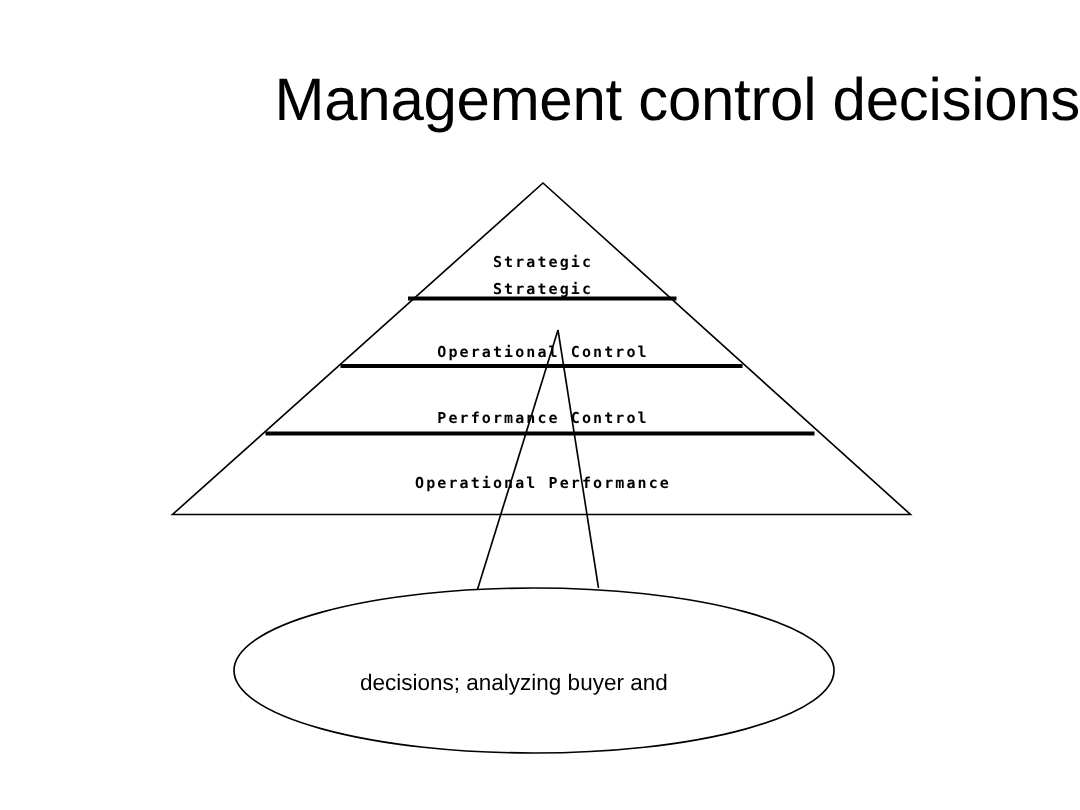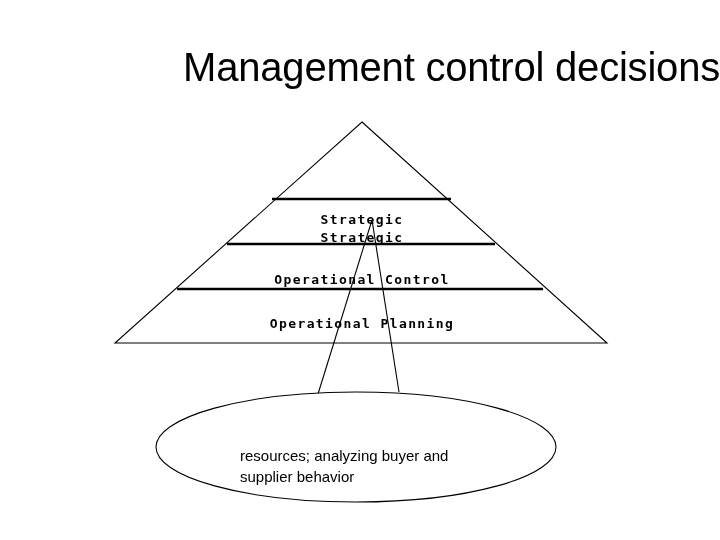--- a/index.html
+++ b/index.html
@@ -32,29 +32,28 @@
   #diagram-svg {
     position: absolute;
     left: 0;
     top: 0;
     width: 720px;
     height: 540px;
   }
   .pyr-label {
     position: absolute;
     font-family: "DejaVu Sans Mono", monospace;
-    font-size: 13px;
+    font-size: 10px;
     font-weight: 700;
     line-height: 18px;
     color: #000000;
     letter-spacing: 1.4px;
     text-align: center;
     white-space: nowrap;
     transform: translateX(-50%);
-    margin-top: 44px;
   }
   .callout-line {
     position: absolute;
     left: 240px;
     font-family: "Liberation Sans", sans-serif;
     font-size: 15px;
     line-height: 21px;
     color: #000000;
     white-space: nowrap;
   }
@@ -72,18 +71,18 @@
     <line id="divider-1" stroke="#000000" stroke-width="2.6" x1="227" x2="495" y1="244" y2="244"></line>
     <line id="divider-2" stroke="#000000" stroke-width="2.6" x1="177" x2="543" y1="289" y2="289"></line>
     <line id="connector-left" stroke="#000000" stroke-width="1.1" x1="372" y1="220" x2="318" y2="394"></line>
     <line id="connector-right" stroke="#000000" stroke-width="1.1" x1="372" y1="220" x2="399" y2="392"></line>
     <ellipse id="callout-ellipse" fill="#ffffff" stroke="#000000" stroke-width="1.1" cx="356" cy="447" rx="200" ry="55"></ellipse>
   </svg>
 
   <div class="pyr-label" id="level-0-line1" style="left: 362px; top: 167px;">Strategic</div>
   <div class="pyr-label" id="level-0-line2" style="left: 362px; top: 185px;">Strategic</div>
   <div class="pyr-label" id="level-1" style="left: 362px; top: 227px;">Operational Control</div>
-  <div class="pyr-label" id="level-2" style="left: 362px; top: 271px;">Operational Planning</div>
+  <div class="pyr-label" id="level-2" style="left: 362px; top: 271px;">Performance Control</div>
+  <div class="pyr-label" id="level-3" style="left: 362px; top: 314px;">Operational Performance</div>
 
-  <div class="callout-line" id="callout-line-1" style="top: 445px;">resources; analyzing buyer and</div>
-  <div class="callout-line" id="callout-line-2" style="top: 466px;">supplier behavior</div>
+  <div class="callout-line" id="callout-line-1" style="top: 445px;">decisions; analyzing buyer and</div>
 
 </div>
 
 </body></html>

